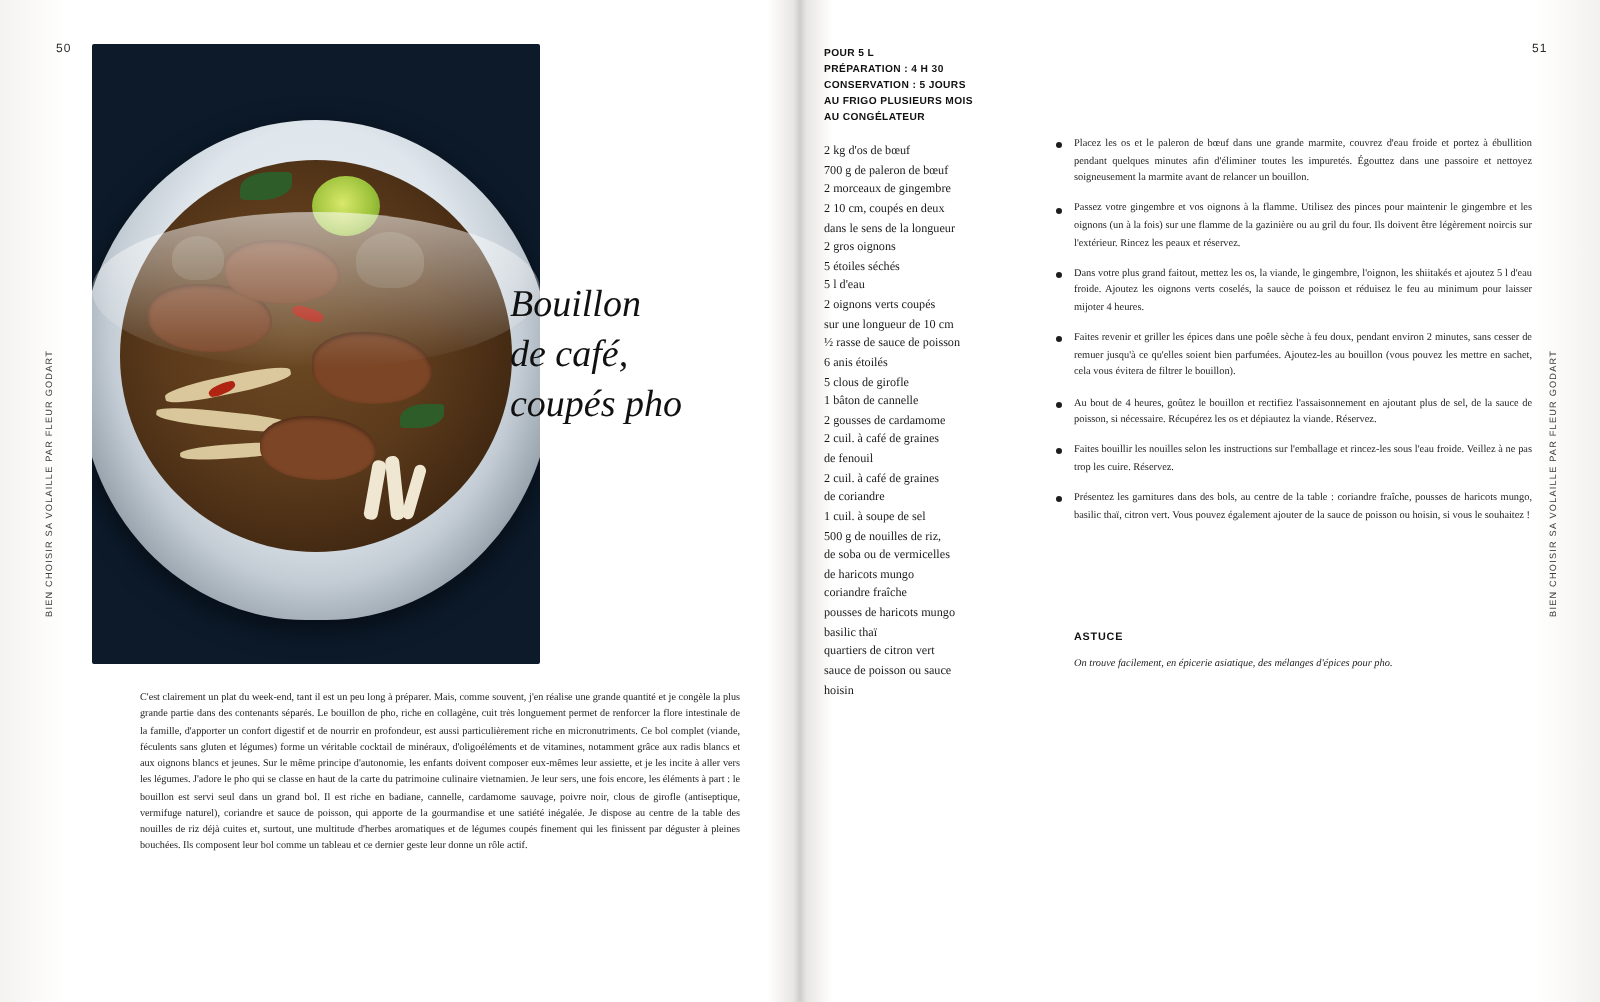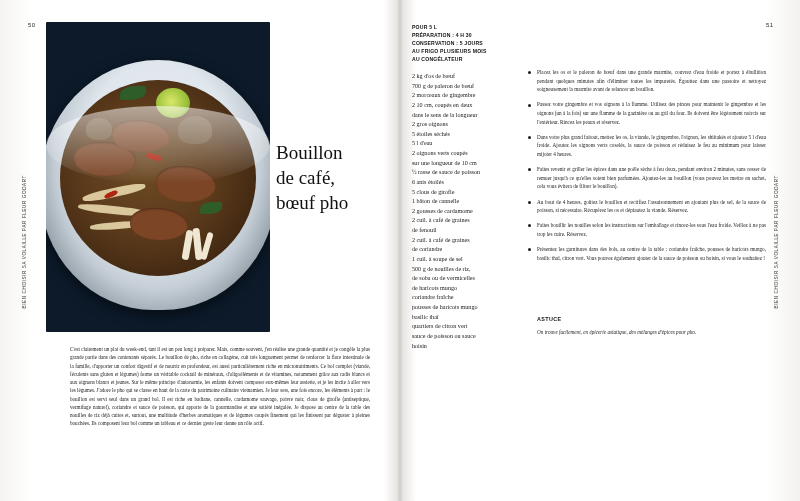--- a/index.html
+++ b/index.html
@@ -43,22 +43,22 @@
   .lime{position:absolute;width:34px;height:30px;border-radius:50%;background:radial-gradient(circle at 45% 45%,#d9e86a,#9cc23c 60%,#6f9a24);}
   .herb{position:absolute;background:#2f5d2a;border-radius:60% 10% 60% 10%;}
   .chili{position:absolute;background:#b02412;border-radius:40%;}
   .enoki{position:absolute;background:#efe7d2;border-radius:3px;}
   .rim-hi{
     position:absolute;left:6px;top:46px;width:224px;height:78px;border-radius:50%;
     background:linear-gradient(to bottom,rgba(255,255,255,.55),rgba(255,255,255,0));
     mix-blend-mode:screen;pointer-events:none;
   }
   .title-left{
-    position:absolute;left:276px;top:140px;width:130px;
-    font-family:"Liberation Serif", serif;font-size:19px;line-height:1.32;color:#111;
+    position:absolute;left:255px;top:140px;width:130px;
+    font-family:"Liberation Serif", serif;font-size:19px;line-height:1.32;color:#111;font-style:italic;
   }
   .body-left{
     position:absolute;left:70px;top:345px;width:300px;
     font-size:5.1px;line-height:1.62;text-align:justify;color:#222;
     font-family:"Liberation Serif", serif;
   }
   
   .page-right{position:absolute;left:400px;top:0;width:400px;height:501px;}
   .recipe-head{
     position:absolute;left:12px;top:24px;width:96px;
@@ -115,21 +115,21 @@
           <div class="enoki" style="left:134px;top:148px;width:7px;height:32px;transform:rotate(-6deg);"></div>
           <div class="enoki" style="left:144px;top:152px;width:6px;height:28px;transform:rotate(16deg);"></div>
         </div>
         <div class="rim-hi"></div>
       </div>
     </div>
 
     <div class="title-left">
       <div>Bouillon</div>
       <div>de café,</div>
-      <div>bœuf pho</div>
+      <div>coupés pho</div>
     </div>
 
     <div class="body-left">C'est clairement un plat du week-end, tant il est un peu long à préparer. Mais, comme souvent, j'en réalise une grande quantité et je congèle la plus grande partie dans des contenants séparés. Le bouillon de pho, riche en collagène, cuit très longuement permet de renforcer la flore intestinale de la famille, d'apporter un confort digestif et de nourrir en profondeur, est aussi particulièrement riche en micronutriments. Ce bol complet (viande, féculents sans gluten et légumes) forme un véritable cocktail de minéraux, d'oligoéléments et de vitamines, notamment grâce aux radis blancs et aux oignons blancs et jeunes. Sur le même principe d'autonomie, les enfants doivent composer eux-mêmes leur assiette, et je les incite à aller vers les légumes. J'adore le pho qui se classe en haut de la carte du patrimoine culinaire vietnamien. Je leur sers, une fois encore, les éléments à part : le bouillon est servi seul dans un grand bol. Il est riche en badiane, cannelle, cardamome sauvage, poivre noir, clous de girofle (antiseptique, vermifuge naturel), coriandre et sauce de poisson, qui apporte de la gourmandise et une satiété inégalée. Je dispose au centre de la table des nouilles de riz déjà cuites et, surtout, une multitude d'herbes aromatiques et de légumes coupés finement qui les finissent par déguster à pleines bouchées. Ils composent leur bol comme un tableau et ce dernier geste leur donne un rôle actif.</div>
   </div>
 
   <div class="page-right">
     <div class="pagenum" style="left:366px;top:22px;">51</div>
     <div class="sidetext" style="left:374px;top:175px;">BIEN CHOISIR SA VOLAILLE PAR FLEUR GODART</div>
 
     <div class="recipe-head" style="white-space:pre-line;">POUR 5 L

